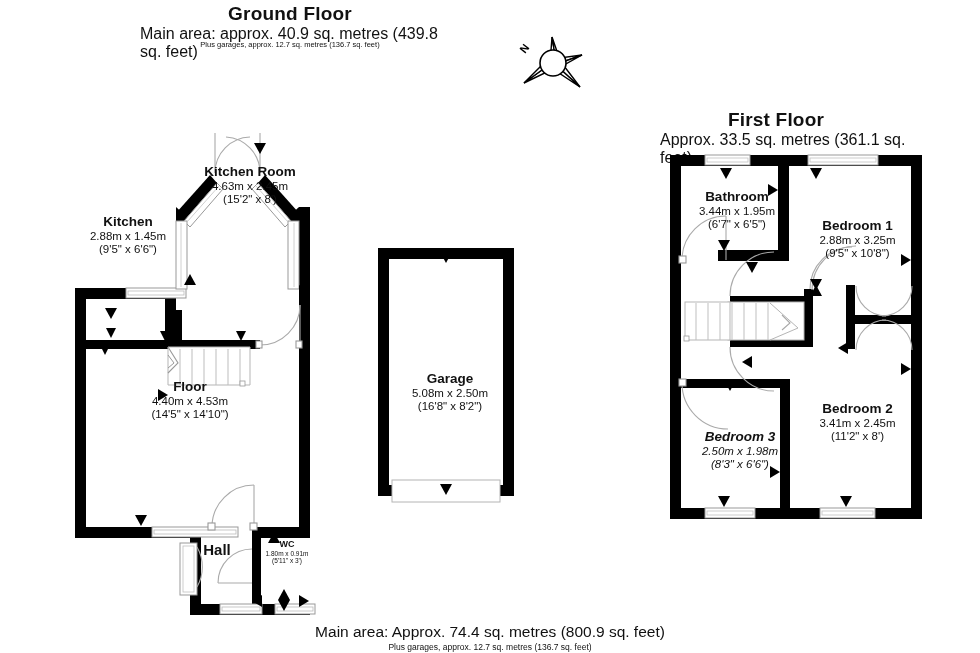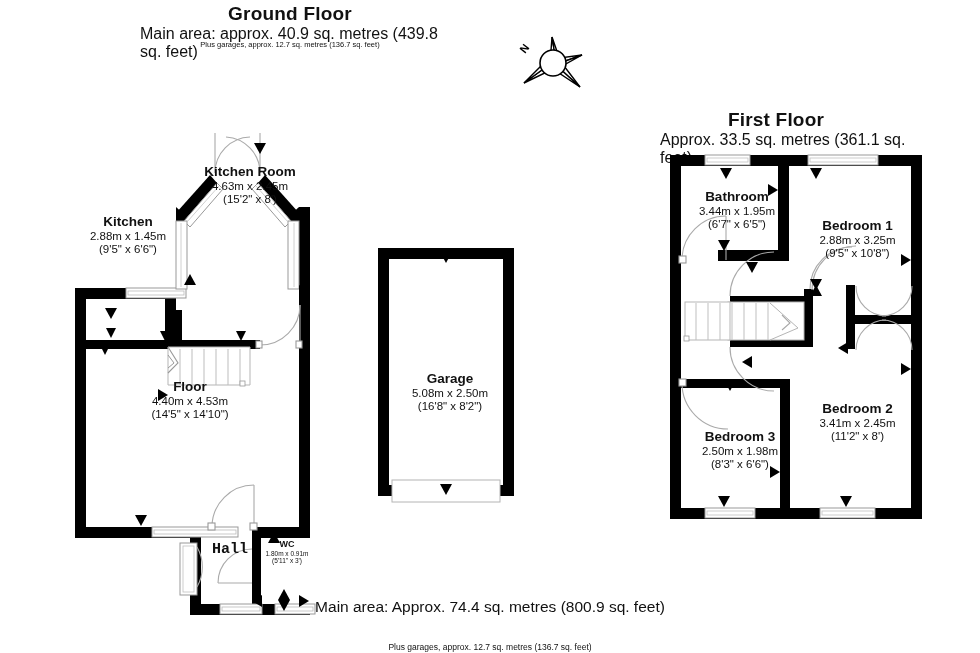--- a/index.html
+++ b/index.html
@@ -207,21 +207,21 @@
   <div class="rmdim">2.88m x 1.45m</div>
   <div class="rmdim">(9'5" x 6'6")</div>
 </div>
 
 <div class="abs lbl" style="left:120px;top:380px;width:140px;">
   <div class="rmname">Floor</div>
   <div class="rmdim">4.40m x 4.53m</div>
   <div class="rmdim">(14'5" x 14'10")</div>
 </div>
 
-<div class="abs lbl" style="left:200px;top:542px;width:60px;font-family:Liberation Mono, monospace;">
+<div class="abs lbl" style="left:187px;top:542px;width:60px;">
   <div class="rmname" style="font-size:15px;">Hall</div>
 </div>
 
 <div class="abs lbl" style="left:251px;top:540px;width:72px;">
   <div class="rmname sm">WC</div>
   <div class="rmdim sm">1.80m x 0.91m</div>
   <div class="rmdim sm">(5'11" x 3')</div>
 </div>
 
 <div class="abs" style="left:370px;top:240px;">
@@ -360,20 +360,20 @@
   <div class="rmdim">2.88m x 3.25m</div>
   <div class="rmdim">(9'5" x 10'8")</div>
 </div>
 
 <div class="abs lbl" style="left:790px;top:402px;width:135px;">
   <div class="rmname">Bedroom 2</div>
   <div class="rmdim">3.41m x 2.45m</div>
   <div class="rmdim">(11'2" x 8')</div>
 </div>
 
-<div class="abs lbl" style="left:675px;top:430px;width:130px;">
+<div class="abs lbl" style="left:675px;top:430px;width:130px;font-style:italic;">
   <div class="rmname">Bedroom 3</div>
   <div class="rmdim">2.50m x 1.98m</div>
   <div class="rmdim">(8'3" x 6'6")</div>
 </div>
 
-<div class="abs footer-main lbl" style="left:0px;top:598px;width:980px;">Main area: Approx. 74.4 sq. metres (800.9 sq. feet)</div>
+<div class="abs footer-main lbl" style="left:0px;top:623px;width:980px;">Main area: Approx. 74.4 sq. metres (800.9 sq. feet)</div>
 <div class="abs footer-sub lbl" style="left:0px;top:642px;width:980px;">Plus garages, approx. 12.7 sq. metres (136.7 sq. feet)</div>
 
 </body></html>

